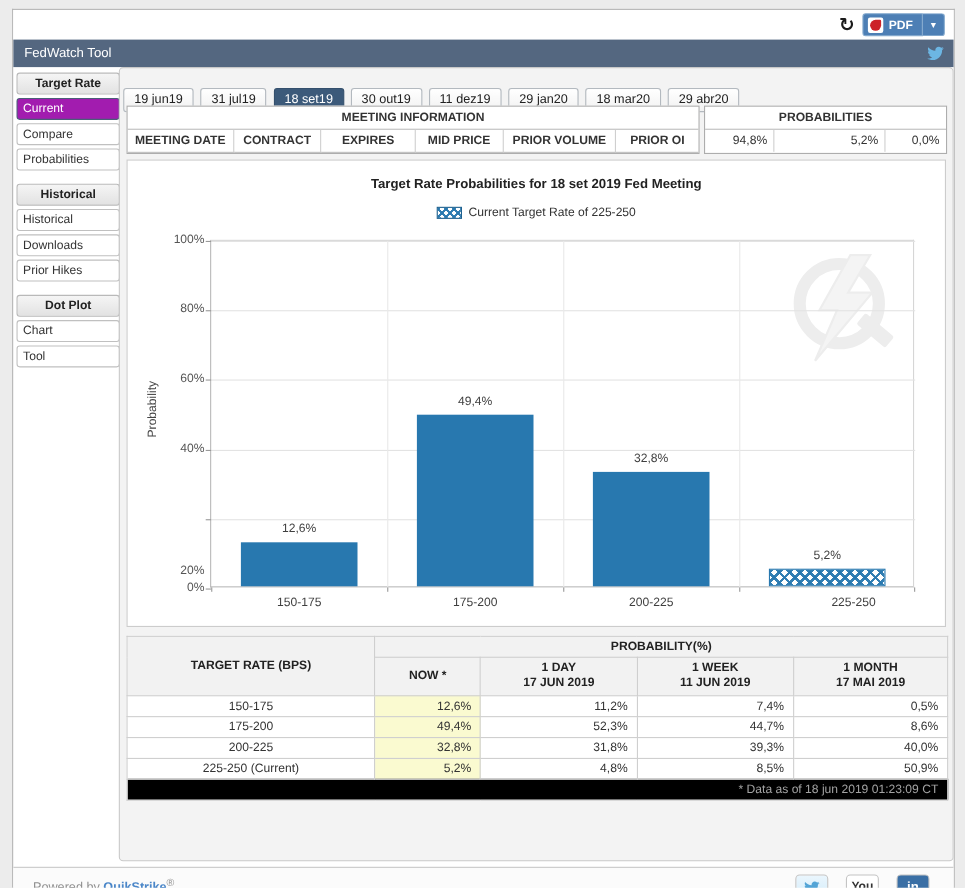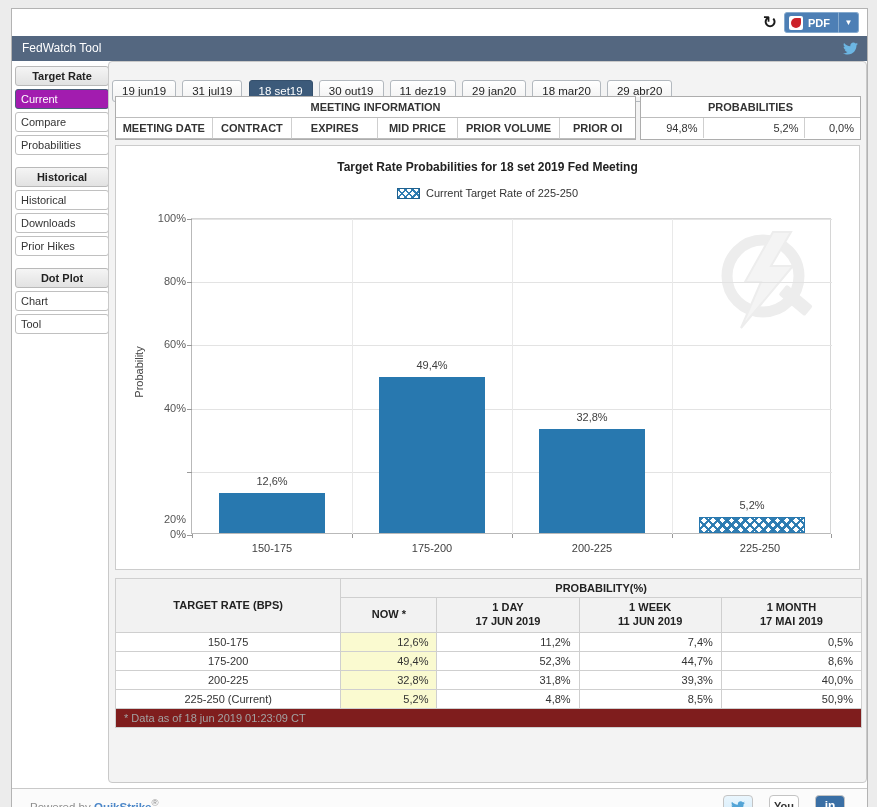--- a/index.html
+++ b/index.html
@@ -88,21 +88,21 @@
   .watermark { position:absolute; right:40px; top:78px; opacity:1; pointer-events:none; }
 
   
   .ptable { margin-top:8px; background:#fff; border:1px solid #adadad; width:747px; border-collapse:collapse; }
   .ptable td { border:1px solid #cfcfcf; padding:3px 8px; }
   .ptable .hd { background:#f2f2f2; font-weight:bold; text-align:center; color:#222; }
   .ptable .sub { line-height:1.25; }
   .ptable .now { background:#fafad0; }
   .ptable .val { text-align:right; }
   .ptable .rowlab { text-align:center; }
-  .ptable .foot { background:#7f1d1d; color:#a3a3a3; text-align:left; }
+  .ptable .foot { background:#000000; color:#a3a3a3; text-align:right; }
   .w-c1{width:225px}.w-now{width:96px}.w-d{width:142px}.w-w{width:142px}.w-m{width:140px}
 
   
   .page-footer { position:absolute; left:0; right:0; top:779px; height:28px; border-top:1px solid #c9c9c9;
     background:#fbfbfb; }
   .powered { position:absolute; left:18px; top:8px; color:#8f8f8f; font-size:11.5px; }
   .powered a { color:#4a86c8; text-decoration:none; font-weight:bold; }
   .social { position:absolute; right:22px; top:6px; display:flex; gap:16px; }
   .soc { width:30px; height:26px; border-radius:4px; border:1px solid #c4c4c4; display:flex;
     align-items:flex-start; justify-content:center; overflow:hidden; cursor:pointer; }
@@ -227,21 +227,21 @@
             <div class="datalabel" style="left: 0px; width: 160px; bottom: 46px;">12,6%</div>
             <div class="xtick" style="left: 0px; width: 160px;">150-175</div>
             <div class="bar" style="left: 187px; height: 156px; background: rgb(40, 120, 175);"></div>
             <div class="datalabel" style="left: 160px; width: 160px; bottom: 162px;">49,4%</div>
             <div class="xtick" style="left: 160px; width: 160px;">175-200</div>
             <div class="bar" style="left: 347px; height: 104px; background: rgb(40, 120, 175);"></div>
             <div class="datalabel" style="left: 320px; width: 160px; bottom: 110px;">32,8%</div>
             <div class="xtick" style="left: 320px; width: 160px;">200-225</div>
             <div class="bar hatched" style="left: 507px; height: 16px;"></div>
             <div class="datalabel" style="left: 480px; width: 160px; bottom: 22px;">5,2%</div>
-            <div class="xtick" style="left: 488px; width: 160px;">225-250</div>
+            <div class="xtick" style="left: 504px; width: 160px;">225-250</div>
             <div class="xtickmark" style="left: 0px;"></div>
             <div class="xtickmark" style="left: 160px;"></div>
             <div class="xtickmark" style="left: 320px;"></div>
             <div class="xtickmark" style="left: 480px;"></div>
             <div class="xtickmark" style="left: 639px;"></div>
           </div>
       </div>
 
       <table class="ptable">
         <tbody>

